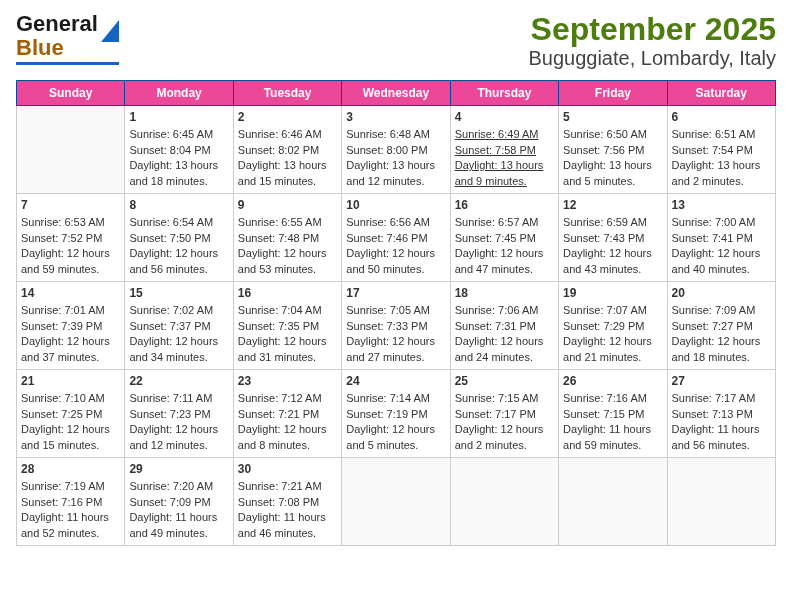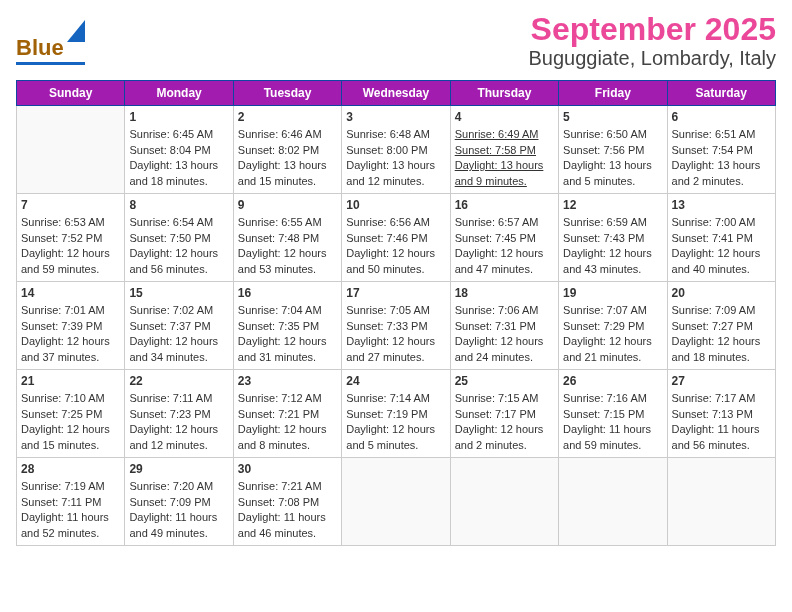--- a/index.html
+++ b/index.html
@@ -26,35 +26,35 @@
       display: flex;
       flex-direction: column;
       align-items: flex-start;
     }
     .title-section {
       text-align: right;
     }
     .title-section h1 {
       font-size: 32px;
       font-weight: bold;
-      color: #ec4899;
+      color: #4d7c0f;
       line-height: 1.1;
     }
     .title-section h2 {
       font-size: 20px;
       font-weight: normal;
       color: #444;
     }
     .calendar {
       width: 100%;
       border-collapse: collapse;
       table-layout: fixed;
     }
     .calendar th {
-      background: #a21caf;
+      background: #ec4899;
       color: #fff;
       text-align: center;
       padding: 5px 2px;
       font-size: 12px;
       font-weight: bold;
       border: 1px solid #0d47a1;
     }
     .calendar td {
       vertical-align: top;
       border: 1px solid #ccc;
@@ -81,21 +81,21 @@
   </style>
 </head>
 <body>
 
 <div class="page">
   <div class="header">
 
     <div class="logo">
       <div style="display:flex; align-items:center;">
         <div style="font-size:22px; font-weight:bold; color:#1a1a1a; line-height:1.1;">
-          <br>
+          <span style="color:#1a1a1a;">General</span><br>
           <span style="color:#a16207; font-size:22px; font-weight:bold;">Blue</span>
         </div>
         <div style="margin-left:3px; margin-top:-8px;">
           <svg width="18" height="22" viewBox="0 0 18 22">
             <polygon points="0,22 18,22 18,0" fill="#1565c0"></polygon>
           </svg>
         </div>
       </div>
       <div style="height:3px; background:#1565c0; width:100%; margin-top:2px;"></div>
     </div>
@@ -314,21 +314,21 @@
             <div class="cell-content" style="white-space: pre-line;">Sunrise: 7:17 AM
 Sunset: 7:13 PM
 Daylight: 11 hours
 and 56 minutes.</div>
           </td>
         </tr>
         <tr>
           <td>
             <span class="day-number">28</span>
             <div class="cell-content" style="white-space: pre-line;">Sunrise: 7:19 AM
-Sunset: 7:11 PM
+Sunset: 7:16 PM
 Daylight: 11 hours
 and 52 minutes.</div>
           </td>
           <td>
             <span class="day-number">29</span>
             <div class="cell-content" style="white-space: pre-line;">Sunrise: 7:20 AM
 Sunset: 7:09 PM
 Daylight: 11 hours
 and 49 minutes.</div>
           </td>

